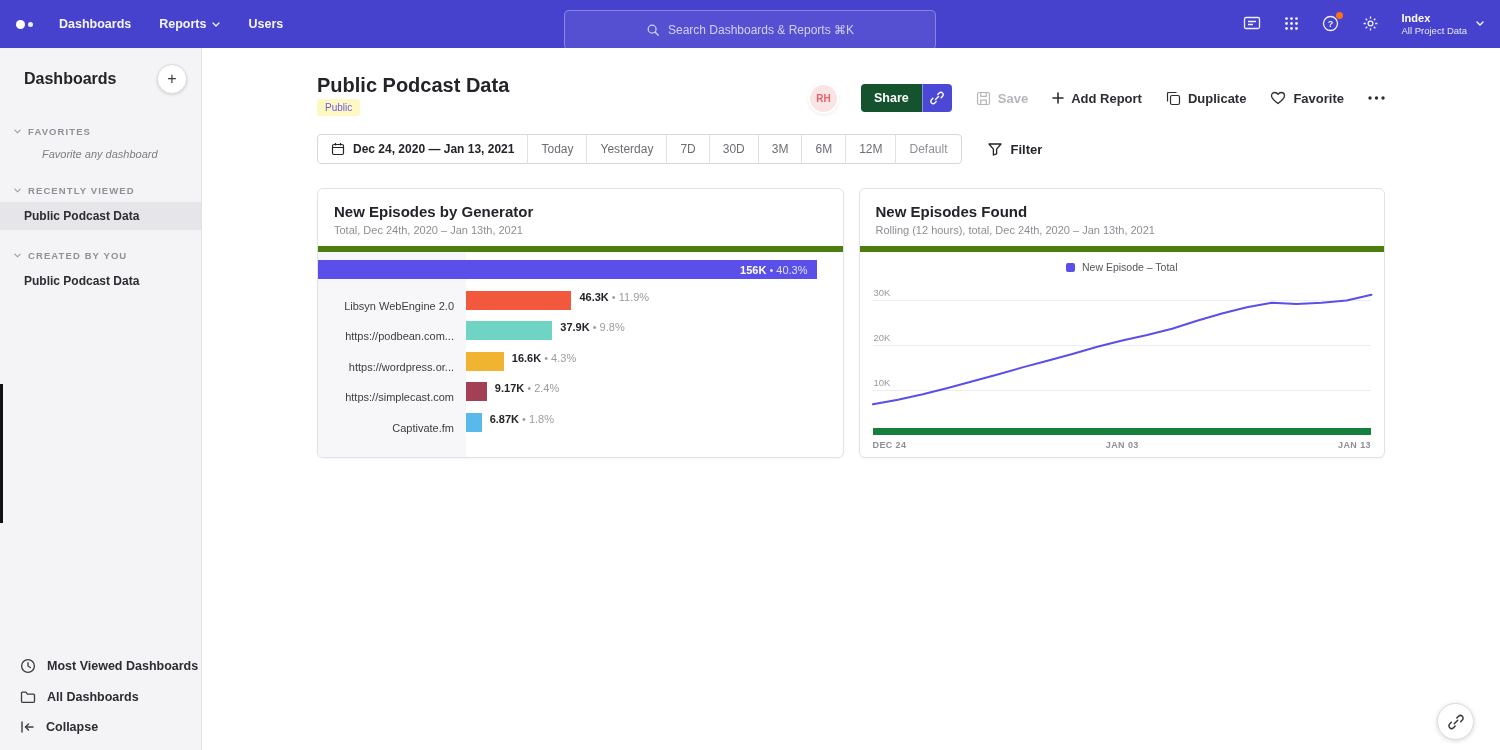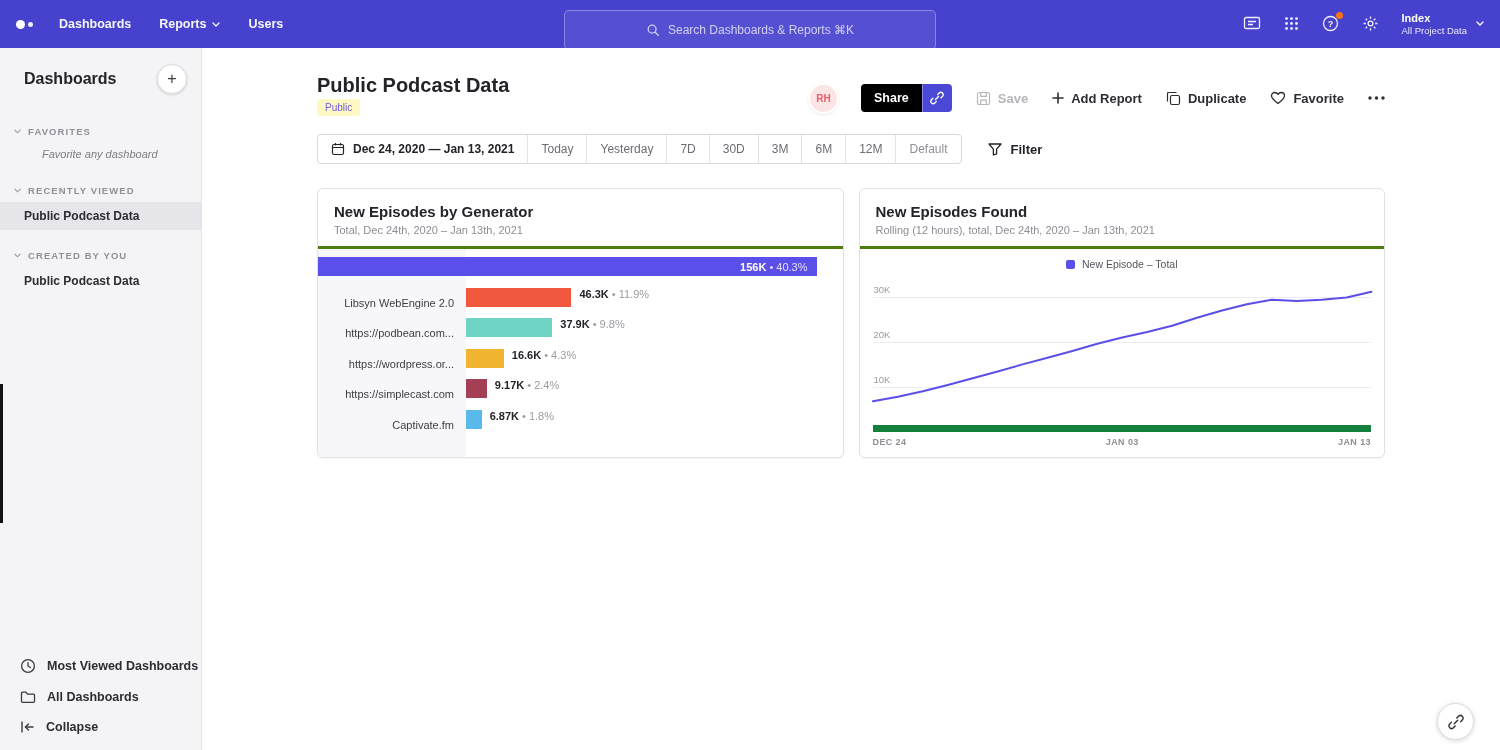--- a/index.html
+++ b/index.html
@@ -61,21 +61,21 @@
   .header-row { display:flex; justify-content:space-between; align-items:flex-start; }
   .page-title { font-size:20px; font-weight:700; color:#232329; }
   .badge { display:inline-block; background:#fef9c3; color:#6e5be0;
            font-size:10px; font-weight:400; padding:3px 8px; border-radius:3px; }
   .actions { display:flex; align-items:center; gap:24px; margin-top:10px; }
   .avatar { width:27px; height:27px; border-radius:50%; background:#fbe4e4; color:#e8606b;
             font-size:10px; font-weight:700; display:flex; align-items:center;
             justify-content:center; box-shadow:0 0 0 2px #fff, 0 1px 4px rgba(0,0,0,.25);
             cursor:pointer; }
   .share-group { display:flex; border-radius:4px; overflow:hidden; cursor:pointer; }
-  .share-main { background:#000000; color:#fff; font-size:12.5px; font-weight:700;
+  .share-main { background:#14532d; color:#fff; font-size:12.5px; font-weight:700;
                 padding:7px 13px; }
   .share-link { background:#4b48d6; width:30px; display:flex; align-items:center;
                 justify-content:center; border-left:1px solid rgba(255,255,255,.38);
                 color:#fff; }
   .action-btn { display:flex; align-items:center; gap:7px; font-size:13px; font-weight:600;
                 color:#2d2d33; cursor:pointer; background:none; border:none;
                 font-family:inherit; }
   .action-btn.disabled { color:#b5b5bb; cursor:default; }
   .action-btn .ic { display:flex; }
 
@@ -87,21 +87,21 @@
          border-left:1px solid #e2e2e6; cursor:pointer; white-space:nowrap; }
   .seg.first { border-left:none; gap:8px; font-weight:700; color:#232329; }
   .seg.muted { color:#8f8f97; }
   .filter-btn { display:flex; align-items:center; gap:9px; margin-left:26px; font-size:13px;
                 font-weight:700; color:#232329; cursor:pointer; }
 
   
   .cards { display:flex; gap:15px; margin-top:24px; }
   .card { flex:1; height:270px; border:1px solid #e2e2e6; border-radius:6px; background:#fff;
           box-shadow:0 1px 2px rgba(0,0,0,.04); overflow:hidden; }
-  .card-head { padding:14px 16px 10px; border-bottom:3px solid #4d7c0f; }
+  .card-head { padding:14px 16px 10px; border-bottom:6px solid #4d7c0f; }
   .card-title { font-size:15px; font-weight:700; color:#232329; }
   .card-sub { font-size:11px; color:#8d8d94; margin-top:4px; }
 
   
   .bar-rows { position:relative; height:209px; padding-top:8px; }
   .bar-rows::before { content:''; position:absolute; left:0; top:0; bottom:0; width:148px;
                       background:#f7f7f9; }
   .bar-row { position:relative; display:flex; align-items:center; height:30.5px; }
   .bar-cat { width:148px; flex-shrink:0; display:flex; align-items:center;
              justify-content:flex-end; padding-right:12px; font-size:11px; color:#3c3c43;

